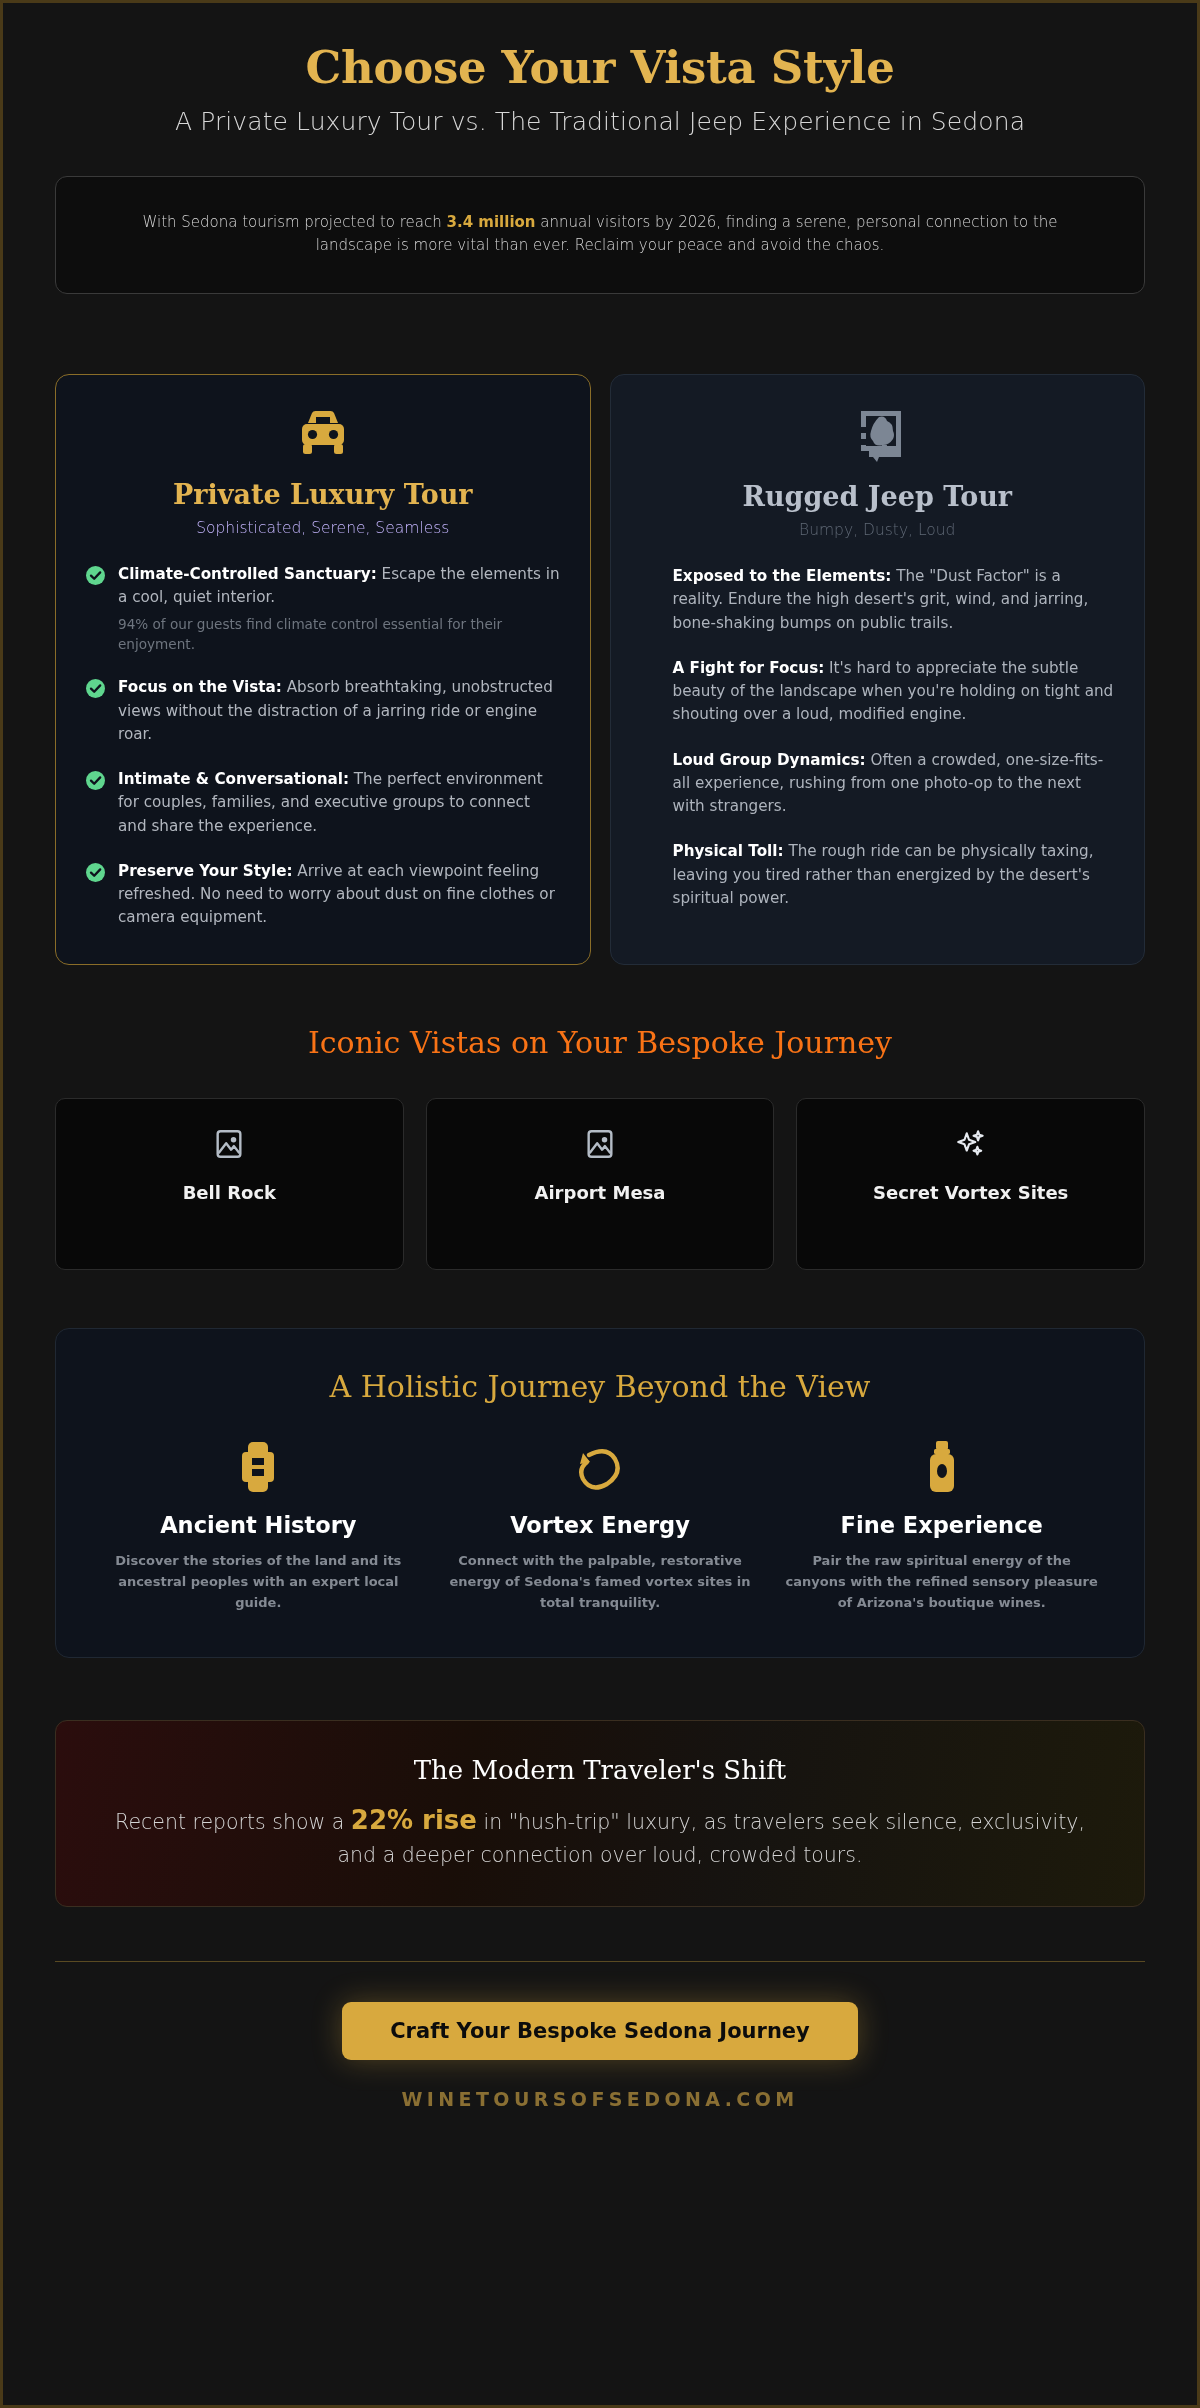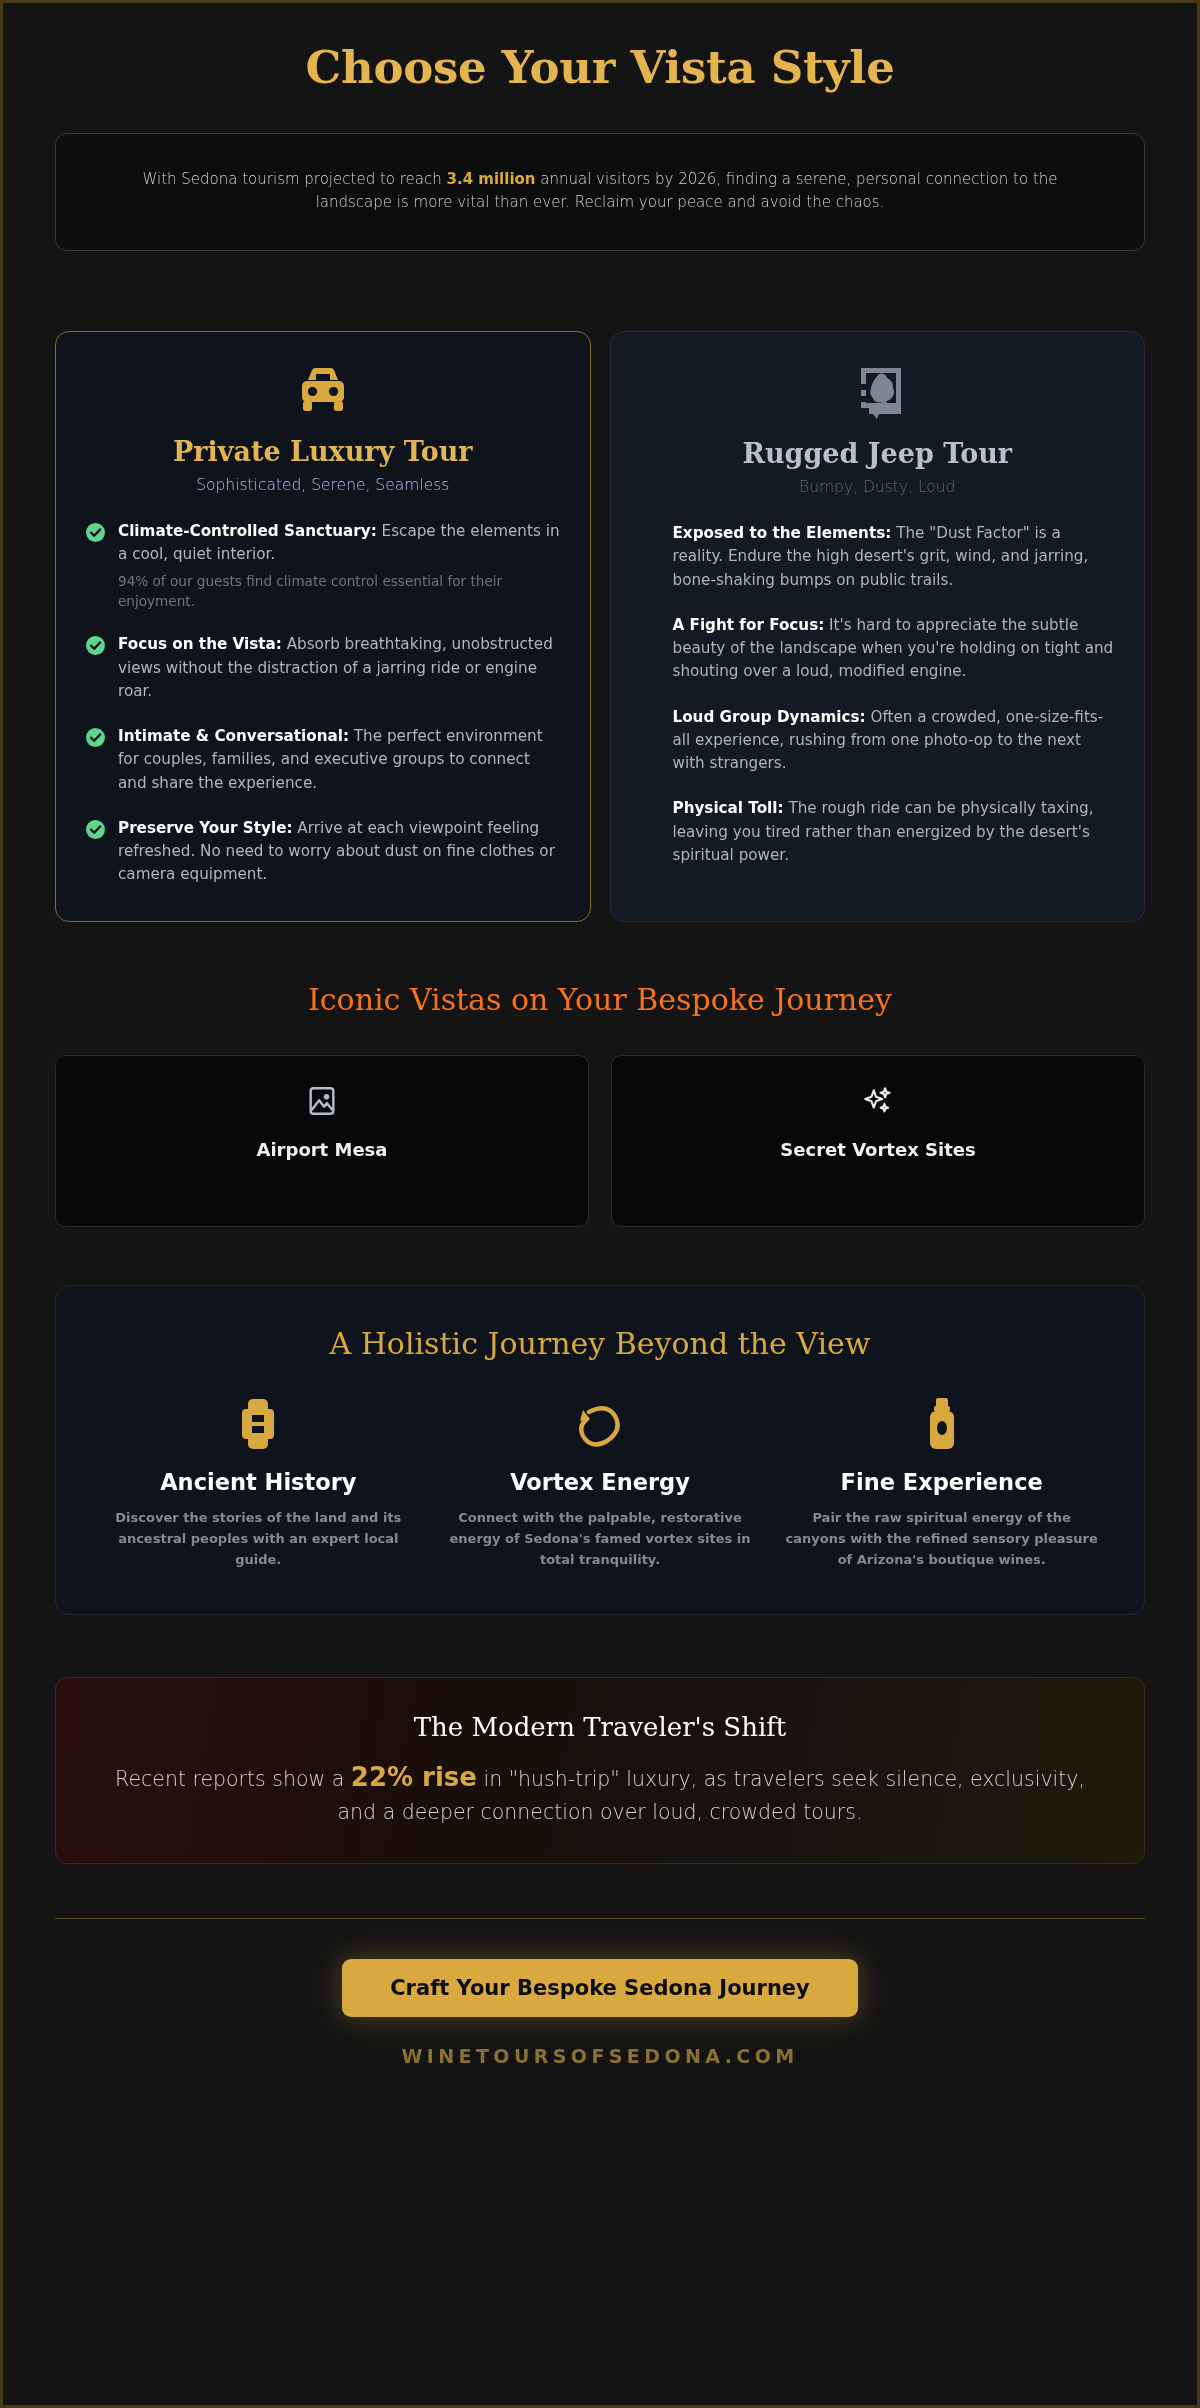--- a/index.html
+++ b/index.html
@@ -284,20 +284,21 @@
     color: #8a6f33;
   }
 </style>
 </head>
 <body>
 
 <div class="page">
 
   <div class="header">
     <div class="main-title">Choose Your Vista Style</div>
+    <div class="sub-title">A Private Luxury Tour vs. The Traditional Jeep Experience in Sedona</div>
   </div>
 
   <div class="intro-box">
     <div class="intro-text">
       <span>With Sedona tourism projected to reach </span><b>3.4 million</b><span> annual visitors by 2026, finding a serene, personal connection to the landscape is more vital than ever. Reclaim your peace and avoid the chaos.</span>
     </div>
   </div>
 
   <div class="compare">
 
@@ -401,20 +402,30 @@
           </span>
         </li>
       </ul>
     </div>
   </div>
 
   <div class="section-title">Iconic Vistas on Your Bespoke Journey</div>
   <div class="vistas">
 
 
+    <div class="vista">
+      <div class="vista-icon">
+        <svg width="34" height="34" viewBox="0 0 24 24" fill="none" stroke="#b4bcc6" stroke-width="1.7" stroke-linecap="round" stroke-linejoin="round">
+          <rect x="4" y="3" width="16" height="18" rx="2"></rect>
+          <circle cx="15.2" cy="9" r="1.1" fill="#b4bcc6"></circle>
+          <path d="M5 18 L10 11.5 L13.5 16 L15.5 13.5 L19 18"></path>
+        </svg>
+      </div>
+      <div class="vista-label">Bell Rock</div>
+    </div>
 
     <div class="vista">
       <div class="vista-icon">
         <svg width="34" height="34" viewBox="0 0 24 24" fill="none" stroke="#b4bcc6" stroke-width="1.7" stroke-linecap="round" stroke-linejoin="round">
           <rect x="4" y="3" width="16" height="18" rx="2"></rect>
           <circle cx="15.2" cy="9" r="1.1" fill="#b4bcc6"></circle>
           <path d="M5 18 L10 11.5 L13.5 16 L15.5 13.5 L19 18"></path>
         </svg>
       </div>
       <div class="vista-label">Airport Mesa</div>

